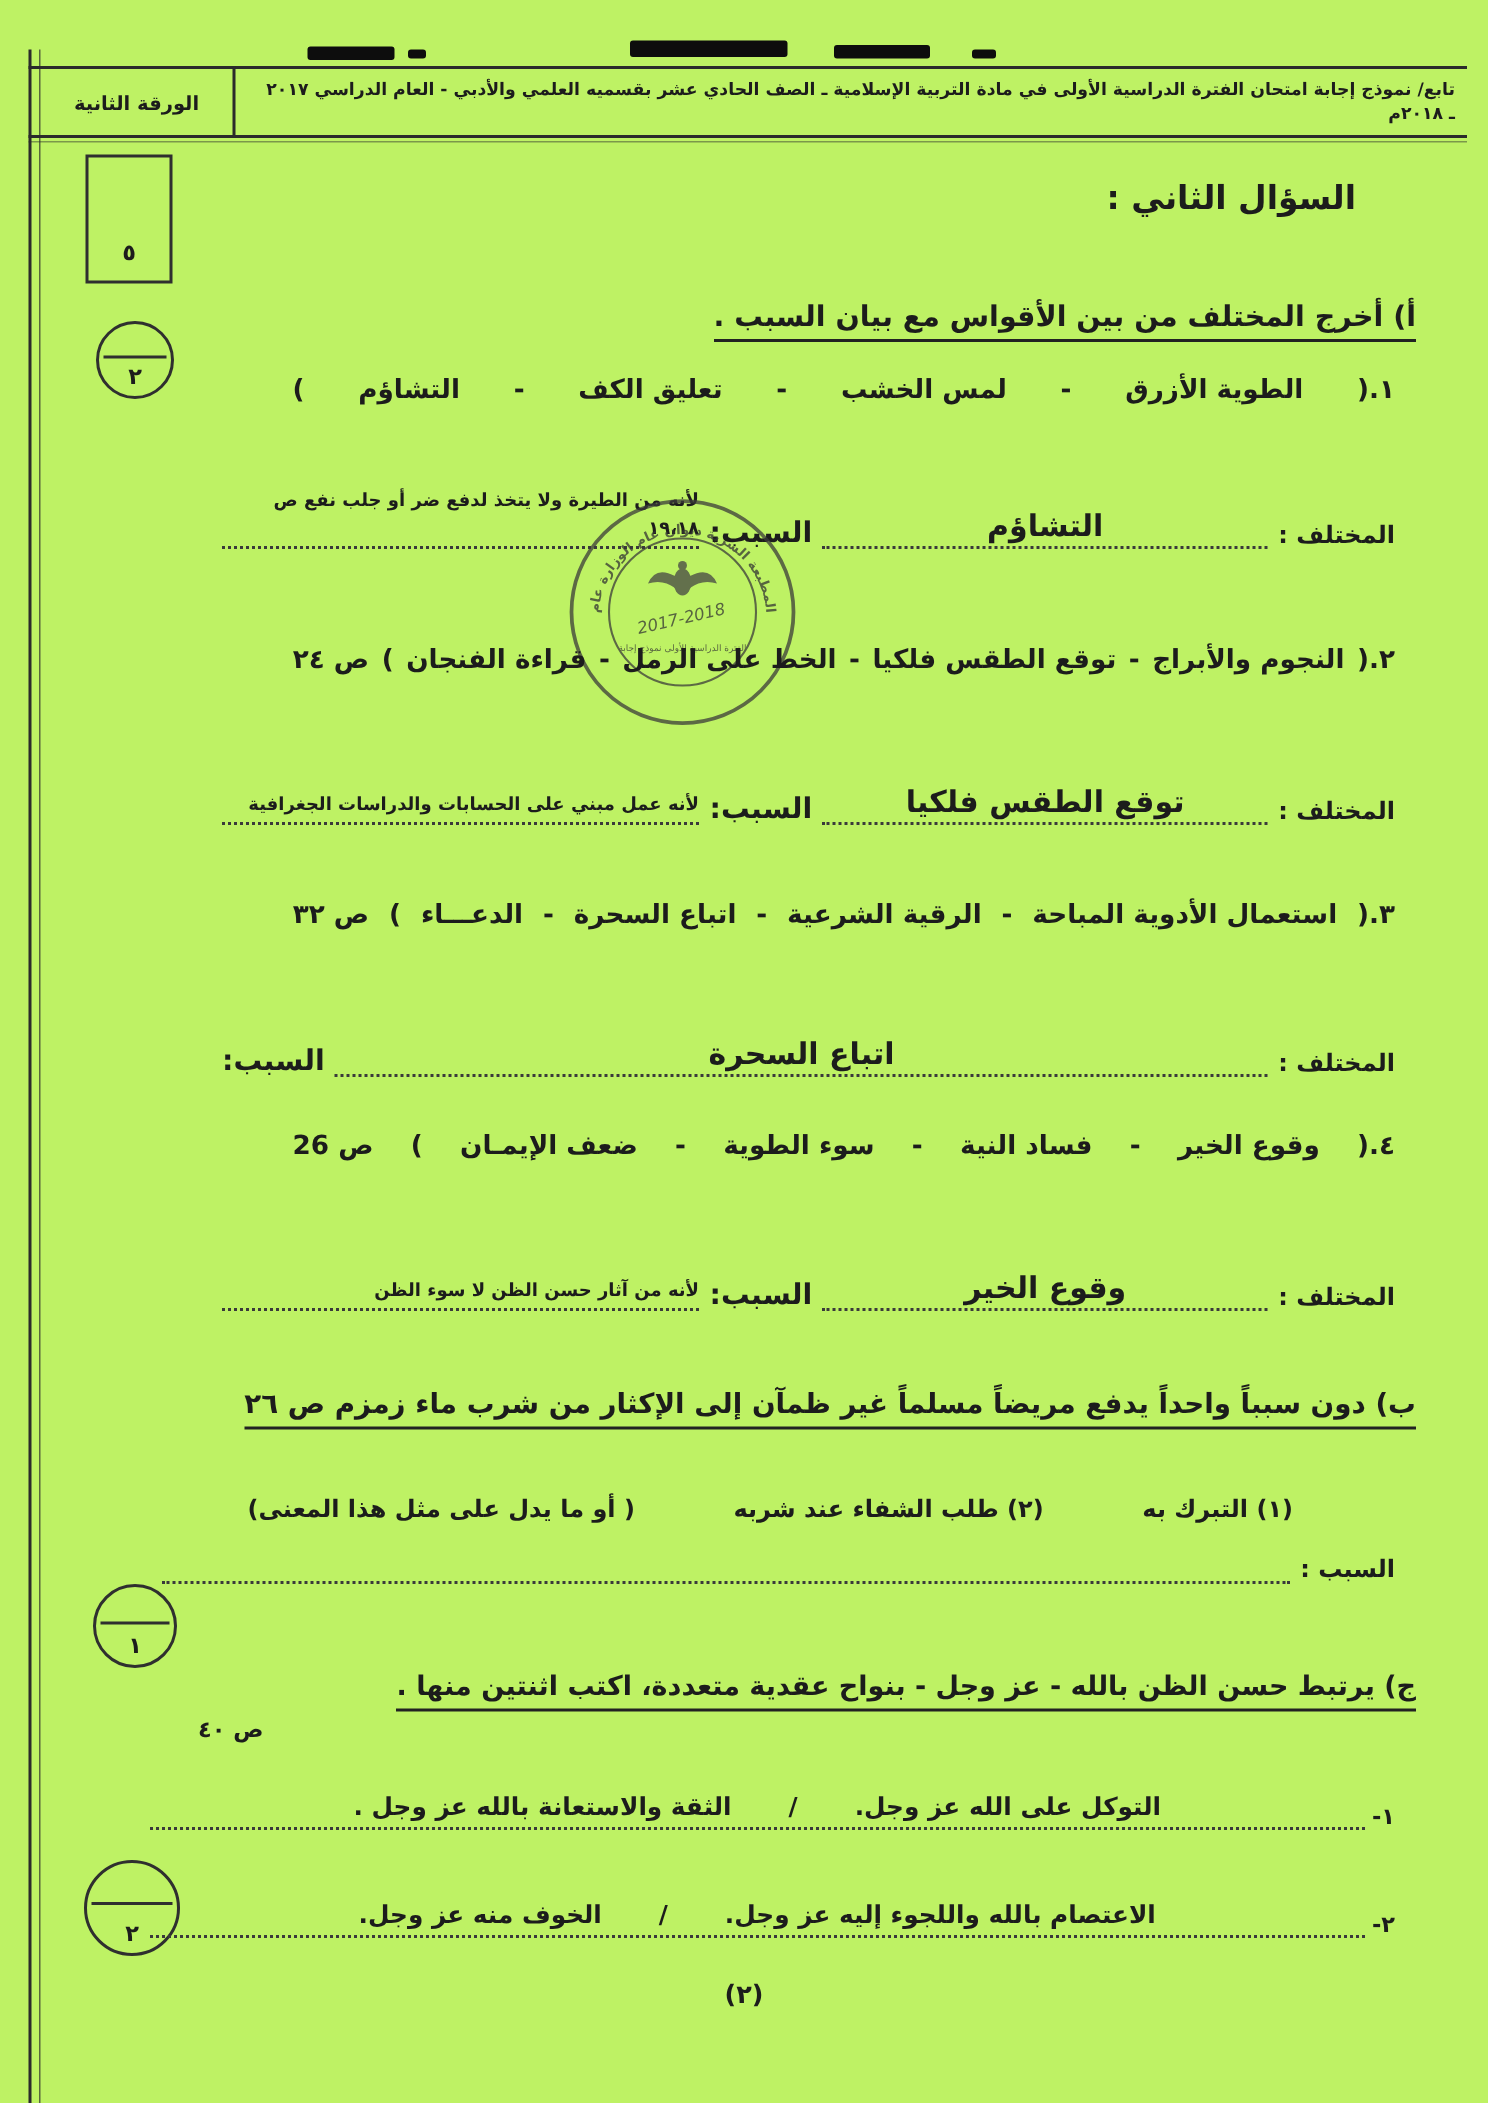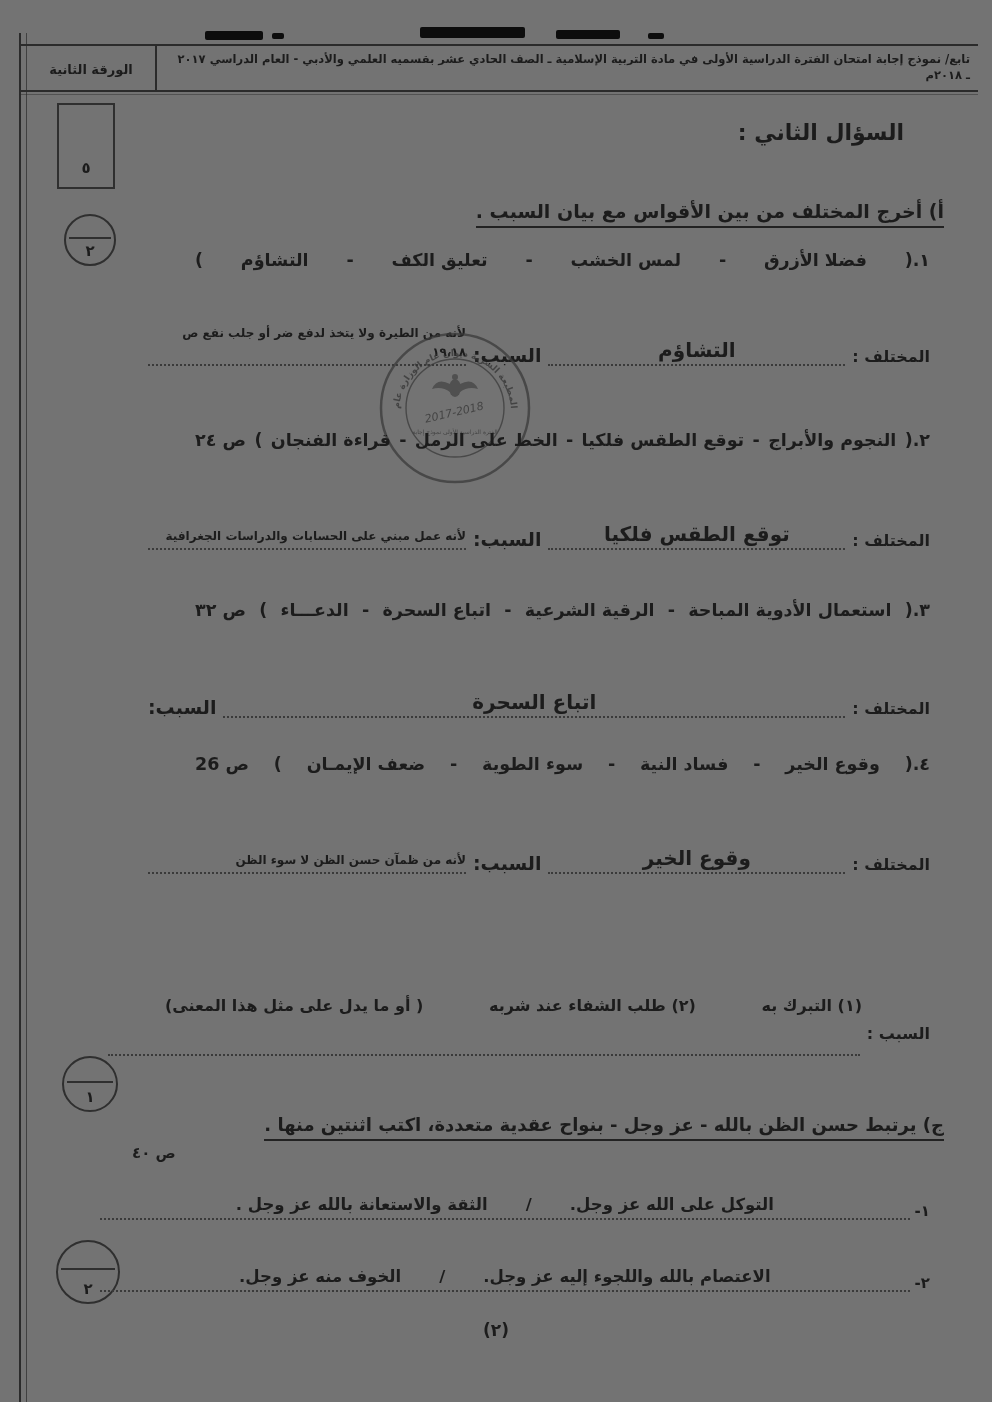--- a/index.html
+++ b/index.html
@@ -1,16 +1,16 @@
 <!DOCTYPE html>
 <html lang="ar"><head>
 <meta charset="utf-8">
 <style>
   html,body{margin:0;padding:0;background:#e8e8e4;}
-  .page{position:relative;width:992px;height:1402px;margin:0 auto;background:#737373;
+  .page{position:relative;width:992px;height:1402px;margin:0 auto;background:#bef264;
         font-family:"DejaVu Sans",sans-serif;color:#1c1c1c;overflow:hidden;}
   .abs{position:absolute;}
   .line{background:#2b2b2b;}
   
   .header-title{left:175px;right:22px;top:48px;height:40px;display:flex;align-items:center;
     justify-content:flex-start;direction:rtl;text-align:right;font-size:11.5px;font-weight:bold;line-height:1.35;}
   .paper-label{left:30px;top:50px;width:122px;height:38px;display:flex;align-items:center;
     justify-content:center;font-size:13px;font-weight:bold;direction:rtl;}
   .art{position:absolute;background:#0d0d0d;border-radius:2px;}
   
@@ -25,21 +25,21 @@
   .scope{border-bottom:2.5px solid #222;padding-bottom:3px;}
   .sec-head{direction:rtl;font-weight:bold;border-bottom:2.5px solid #222;padding-bottom:4px;white-space:nowrap;}
   .pa-head{right:48px;top:200px;font-size:19px;}
   .pb-head{right:48px;top:926px;font-size:18.5px;}
   .pc-head{right:48px;top:1114px;font-size:18px;}
   
   .prompt{right:62px;left:195px;direction:rtl;display:flex;justify-content:space-between;
     align-items:baseline;font-weight:bold;font-size:17.5px;white-space:nowrap;}
   .pdash{font-weight:bold;}
   .arow{right:62px;left:148px;direction:rtl;display:flex;align-items:flex-end;gap:7px;min-height:56px;}
-  .alabel{font-weight:bold;font-size:16px;white-space:nowrap;}
+  .alabel{font-weight:bold;font-size:16px;white-space:nowrap;margin-top:12px;}
   .acell{flex:1;border-bottom:2px dotted #3a3a3a;display:flex;align-items:flex-end;
     justify-content:center;padding-bottom:2px;}
   .aval{font-size:20px;font-weight:bold;}
   .rlabel{font-weight:bold;font-size:19px;white-space:nowrap;}
   .rcell{flex:0 0 318px;border-bottom:2px dotted #3a3a3a;font-size:12px;
     font-weight:bold;line-height:1.6;padding-bottom:2px;}
   
   .pb-answers{top:996px;right:130px;left:165px;direction:rtl;display:flex;
     justify-content:space-between;font-weight:bold;font-size:16px;white-space:nowrap;}
   .pb-labelrow{top:1024px;right:62px;left:108px;direction:rtl;display:flex;
@@ -94,21 +94,21 @@
   </div>
 
   <div class="abs q-title">
     <span>السؤال الثاني :</span>
   </div>
 
   <div class="abs sec-head pa-head">أ) أخرج المختلف من بين الأقواس مع بيان السبب .</div>
 
   <div class="abs prompt" style="top:250px;">
     <span>١.(</span>
-    <span>فضلا الأزرق</span>
+    <span>الطوية الأزرق</span>
     <span class="pdash">-</span>
     <span>لمس الخشب</span>
     <span class="pdash">-</span>
     <span>تعليق الكف</span>
     <span class="pdash">-</span>
     <span>التشاؤم</span>
     <span>)</span>
   </div>
   <div class="abs arow" style="top:310px;">
     <span class="alabel">المختلف :</span>
@@ -198,25 +198,26 @@
     <span>)</span>
     <span>ص 26</span>
   </div>
   <div class="abs arow" style="top:818px;">
     <span class="alabel">المختلف :</span>
     <span class="acell">
       <span class="aval">وقوع الخير</span>
     </span>
     <span class="rlabel">السبب:</span>
     <span class="rcell">
-      <span>لأنه من ظمآن حسن الظن لا سوء الظن</span>
+      <span>لأنه من آثار حسن الظن لا سوء الظن</span>
       <span></span>
     </span>
   </div>
 
+  <div class="abs sec-head pb-head">ب) دون سبباً واحداً يدفع مريضاً مسلماً غير ظمآن إلى الإكثار من شرب ماء زمزم ص ٢٦</div>
   <div class="abs pb-answers">
     <span>(١) التبرك به</span>
     <span>(٢) طلب الشفاء عند شربه</span>
     <span>( أو ما يدل على مثل هذا المعنى)</span>
   </div>
   <div class="abs pb-labelrow">
     <span class="alabel">السبب :</span>
     <span class="dotfill"></span>
   </div>
 

